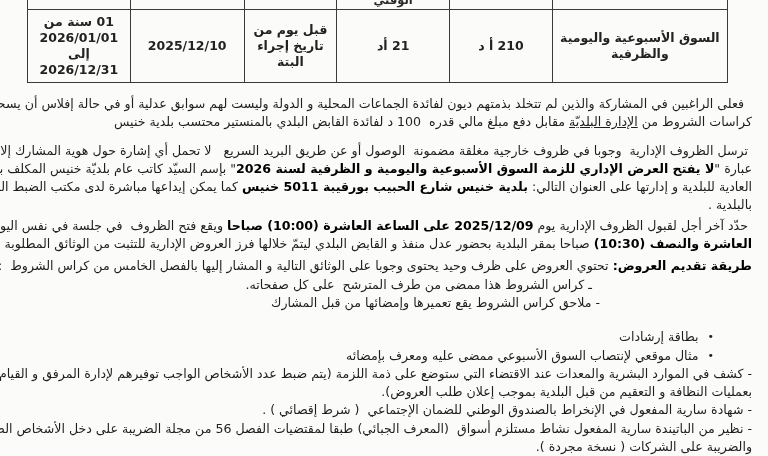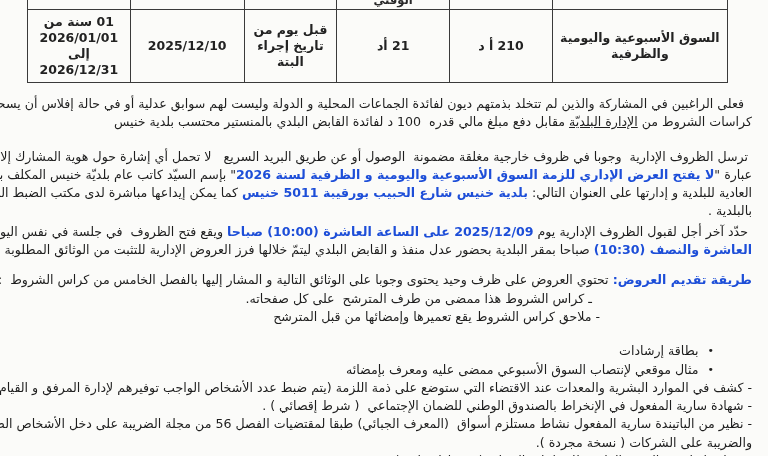--- a/index.html
+++ b/index.html
@@ -38,21 +38,21 @@
     margin-top:12px;
     padding:0 16px 0 14px;
   }
   .line{
     height:18.3px;line-height:18.3px;
     font-size:12.6px;
     white-space:pre;
     overflow:visible;
     color:#1e1e1e;
   }
-  .line .b{font-weight:bold;color:#1d4ed8;}
+  .line .b{font-weight:bold;color:#000000;}
   .line .u{text-decoration:underline;}
   .bullet{
     display:inline-block;
     margin-left:9px;
     font-size:11px;
     transform:translateY(-1px);
   }
 </style>
 </head>
 <body>
@@ -80,31 +80,32 @@
         <td>2025/12/10</td>
         <td>01 سنة من 2026/01/01 إلى 2026/12/31</td>
       </tr>
     </tbody>
       </table>
   </div>
 
   <div class="doc" id="doc-body">
       <div class="line" style="padding-right: 8px;"><span>فعلى الراغبين في المشاركة والذين لم تتخلد بذمتهم ديون لفائدة الجماعات المحلية و الدولة وليست لهم سوابق عدلية أو في حالة إفلاس أن يسحبوا</span></div>
       <div class="line"><span>كراسات الشروط من </span><span class="u">الإدارة البلديّة</span><span> مقابل دفع مبلغ مالي قدره  100 د لفائدة القابض البلدي بالمنستير محتسب بلدية خنيس</span></div>
-      <div class="line" style="padding-right: 4px; margin-top: 16px;"><span>ترسل الظروف الإدارية  وجوبا في ظروف خارجية مغلقة مضمونة  الوصول أو عن طريق البريد السريع   لا تحمل أي إشارة حول هوية المشارك إلا</span></div>
+      <div class="line" style="padding-right: 4px; margin-top: 10px;"><span>ترسل الظروف الإدارية  وجوبا في ظروف خارجية مغلقة مضمونة  الوصول أو عن طريق البريد السريع   لا تحمل أي إشارة حول هوية المشارك إلا</span></div>
       <div class="line"><span>عبارة "</span><span class="b">لا يفتح العرض الإداري للزمة السوق الأسبوعية واليومية و الظرفية لسنة 2026</span><span>" بإسم السيّد كاتب عام بلديّة خنيس المكلف بمهمة تسيير الشؤون</span></div>
       <div class="line"><span>العادية للبلدية و إدارتها على العنوان التالي: </span><span class="b">بلدية خنيس شارع الحبيب بورقيبة 5011 خنيس</span><span> كما يمكن إيداعها مباشرة لدى مكتب الضبط المركزي</span></div>
       <div class="line"><span>بالبلدية .</span></div>
       <div class="line" style="padding-right: 4px; margin-top: 2px;"><span>حدّد آخر أجل لقبول الظروف الإدارية يوم </span><span class="b">2025/12/09 على الساعة العاشرة (10:00) صباحا</span><span> ويقع فتح الظروف  في جلسة في نفس اليوم على الساعة</span></div>
       <div class="line"><span class="b">العاشرة والنصف (10:30)</span><span> صباحا بمقر البلدية بحضور عدل منفذ و القابض البلدي ليتمّ خلالها فرز العروض الإدارية للتثبت من الوثائق المطلوبة و إعداد</span></div>
-      <div class="line" style="margin-top: 12px;"><span class="b">طريقة تقديم العروض:</span><span> تحتوي العروض على ظرف وحيد يحتوى وجوبا على الوثائق التالية و المشار إليها بالفصل الخامس من كراس الشروط  :</span></div>
+      <div class="line" style="margin-top: 4px;"><span class="b">طريقة تقديم العروض:</span><span> تحتوي العروض على ظرف وحيد يحتوى وجوبا على الوثائق التالية و المشار إليها بالفصل الخامس من كراس الشروط  :</span></div>
       <div class="line" style="padding-right: 160px;"><span>ـ كراس الشروط هذا ممضى من طرف المترشح  على كل صفحاته.</span></div>
-      <div class="line" style="padding-right: 152px;"><span>- ملاحق كراس الشروط يقع تعميرها وإمضائها من قبل المترشح</span></div>
+      <div class="line" style="padding-right: 152px;"><span>- ملاحق كراس الشروط يقع تعميرها وإمضائها من قبل المشارك</span></div>
       <div class="line" style="padding-right: 38px; margin-top: 16px;"><span class="bullet">•</span><span>بطاقة إرشادات</span></div>
       <div class="line" style="padding-right: 38px;"><span class="bullet">•</span><span>مثال موقعي لإنتصاب السوق الأسبوعي ممضى عليه ومعرف بإمضائه</span></div>
       <div class="line"><span>- كشف في الموارد البشرية والمعدات عند الاقتضاء التي ستوضع على ذمة اللزمة (يتم ضبط عدد الأشخاص الواجب توفيرهم لإدارة المرفق و القيام</span></div>
+      <div class="line"><span>بعمليات النظافة و التعقيم من قبل البلدية بموجب إعلان طلب العروض).</span></div>
       <div class="line"><span>- شهادة سارية المفعول في الإنخراط بالصندوق الوطني للضمان الإجتماعي  ( شرط إقصائي ) .</span></div>
       <div class="line"><span>- نظير من الباتيندة سارية المفعول نشاط مستلزم أسواق  (المعرف الجبائي) طبقا لمقتضيات الفصل 56 من مجلة الضريبة على دخل الأشخاص الطبيعيين</span></div>
       <div class="line"><span>والضريبة على الشركات ( نسخة مجردة ).</span></div>
       <div class="line"><span>- شهادة إبراء من الديون الراجعة للجماعات المحلية ( شرط إقصائي ) .</span></div>
     </div>
 
 </div>
 
 </body></html>

